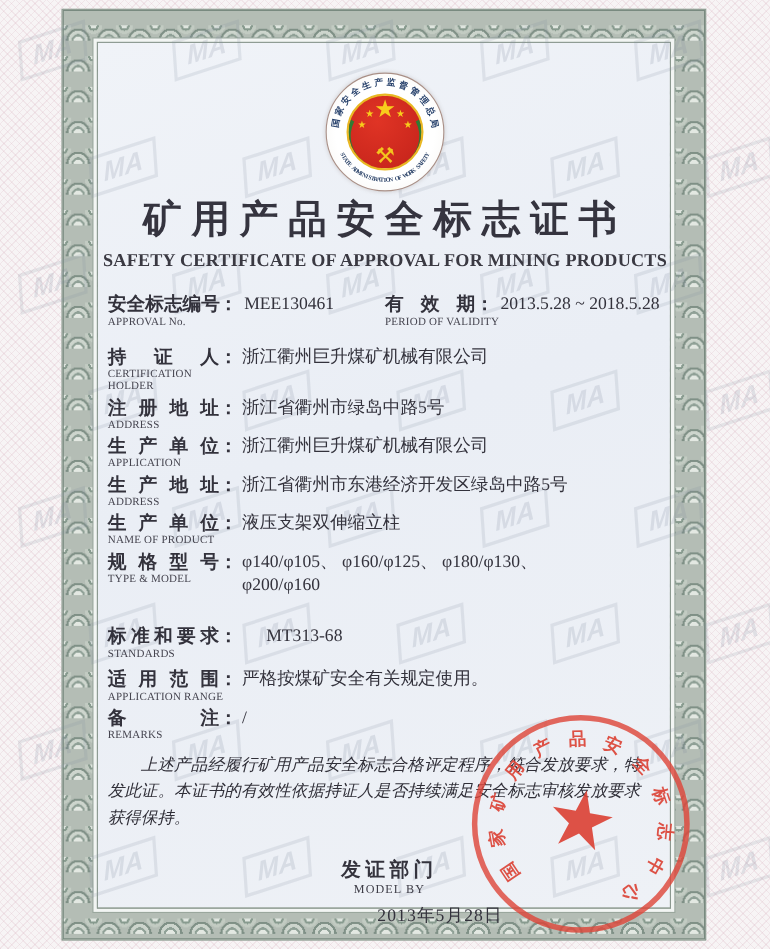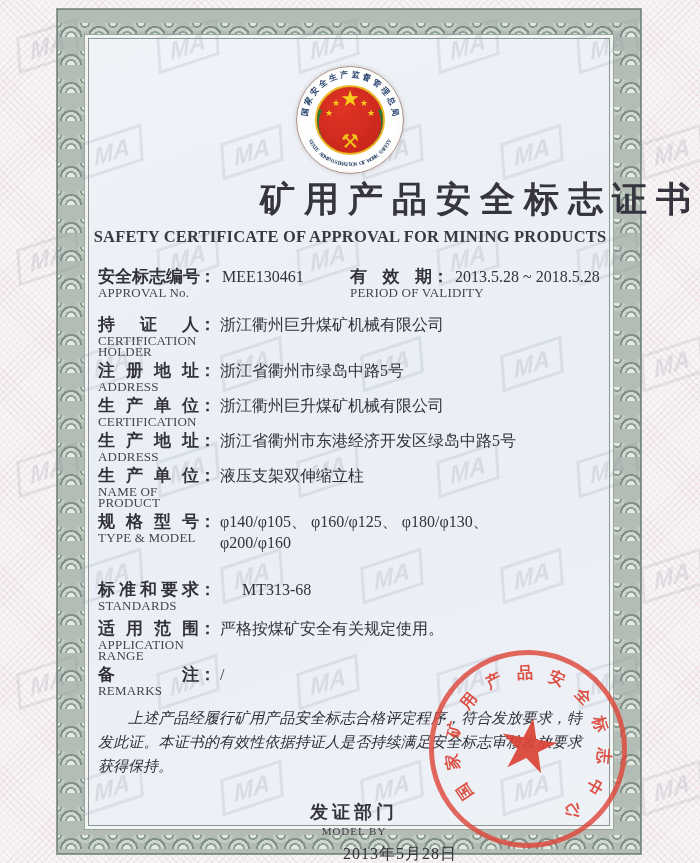--- a/index.html
+++ b/index.html
@@ -44,33 +44,33 @@
     width:66px;height:66px;border-radius:50%;background:radial-gradient(circle at 40% 35%,#e03425,#c3221a);
     border:2px solid #e9b823;overflow:hidden;}
   .big-star{position:absolute;left:50%;top:1px;transform:translateX(-50%);color:#f8cd1c;font-size:22px;line-height:1;}
   .s-star{position:absolute;color:#f8cd1c;font-size:9px;line-height:1;}
   .wreath{position:absolute;width:46px;height:52px;border-radius:50%;border:4px solid transparent;}
   .wreath.l{left:-2px;top:8px;border-left-color:#2f7c33;transform:rotate(-14deg);}
   .wreath.r{right:-2px;top:8px;border-right-color:#2f7c33;transform:rotate(14deg);}
   .tool{position:absolute;left:50%;bottom:2px;transform:translateX(-50%);color:#f3c41e;font-size:20px;line-height:1;
     font-family:"DejaVu Sans",sans-serif;}
   
-  .title{position:absolute;top:176px;left:0;right:0;text-align:right;z-index:5;
+  .title{position:absolute;top:176px;left:0;right:0;text-align:center;z-index:5;
     font-size:35px;font-weight:bold;letter-spacing:9px;color:#35343f;}
   .subtitle{position:absolute;top:227px;left:0;right:0;text-align:center;z-index:5;
     font-size:16.5px;font-weight:bold;letter-spacing:.2px;color:#3a3942;}
   
   .content{position:absolute;left:98px;top:266px;width:512px;z-index:5;color:#33323c;}
   .row{display:flex;align-items:flex-start;margin-bottom:3px;}
   .lbl{flex:0 0 118px;}
   .zh{display:inline-block;width:101px;font-size:17px;font-weight:bold;line-height:21px;
     text-align:justify;text-align-last:justify;white-space:nowrap;}
   .zh3{width:82px;}
   .colon{font-size:17px;font-weight:bold;line-height:21px;}
-  .en{display:block;font-size:13px;line-height:11px;color:#45444f;letter-spacing:.2px;margin-top:0;}
+  .en{display:block;font-size:10px;line-height:11px;color:#45444f;letter-spacing:.2px;margin-top:0;}
   .val{flex:1;font-size:16px;line-height:21px;padding-left:4px;white-space:pre-line;font-weight:500;}
   .hrow{display:flex;margin-bottom:16px;}
   .hfield .inline{display:flex;align-items:flex-end;}
   .hfield .val{padding-left:6px;white-space:nowrap;}
   .hfield.left{flex:0 0 252px;}
   #fields .row:nth-child(7){margin-top:26px;gap:22px;}
   #fields .row:nth-child(8){margin-top:7px;}
   #fields .row:nth-child(9){margin-top:3px;}
   .statement{margin-top:10px;width:484px;font-size:15px;line-height:24px;text-indent:2em;
     font-style:italic;font-weight:400;color:#302f38;text-align:justify;}
@@ -233,21 +233,21 @@
         <div class="row">
     <div class="lbl">
       <span><span class="zh">注册地址</span><span class="colon">：</span></span>
       <span class="en">ADDRESS</span>
     </div>
     <div class="val">浙江省衢州市绿岛中路5号</div>
   </div>
         <div class="row">
     <div class="lbl">
       <span><span class="zh">生产单位</span><span class="colon">：</span></span>
-      <span class="en">CERTIFICATION</span>
+      <span class="en">APPLICATION</span>
     </div>
     <div class="val">浙江衢州巨升煤矿机械有限公司</div>
   </div>
         <div class="row">
     <div class="lbl">
       <span><span class="zh">生产地址</span><span class="colon">：</span></span>
       <span class="en">ADDRESS</span>
     </div>
     <div class="val">浙江省衢州市东港经济开发区绿岛中路5号</div>
   </div>

